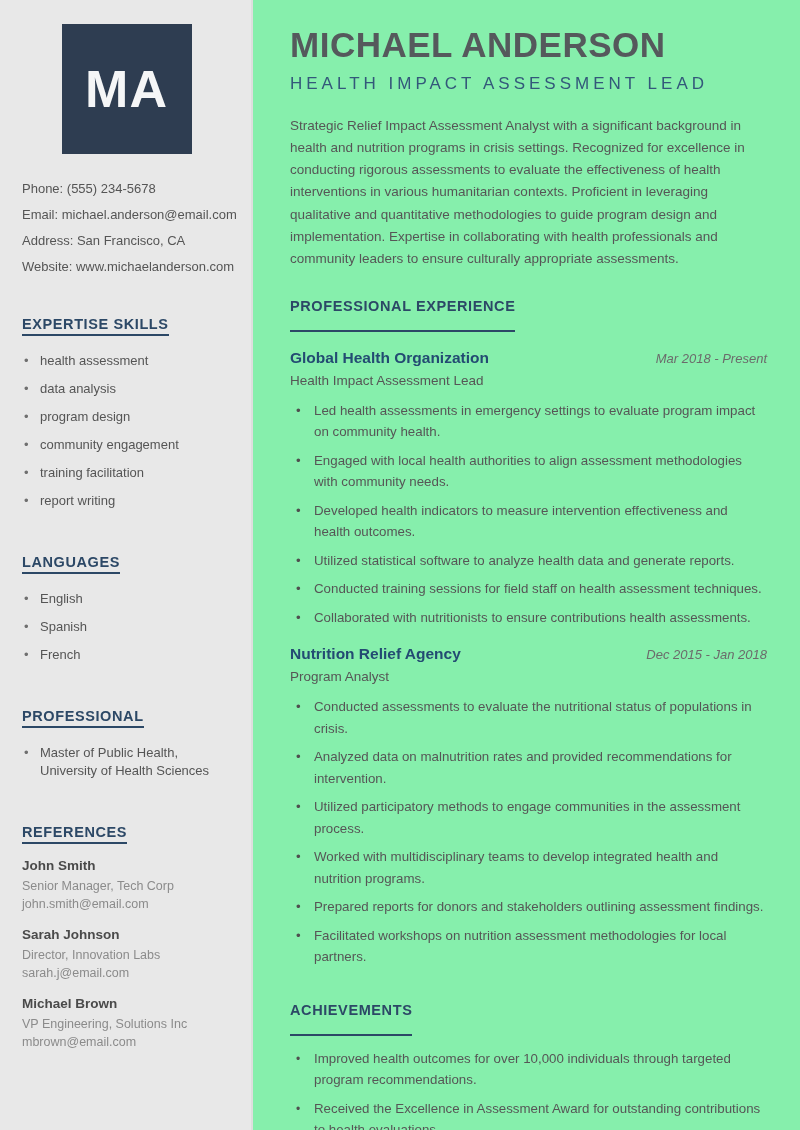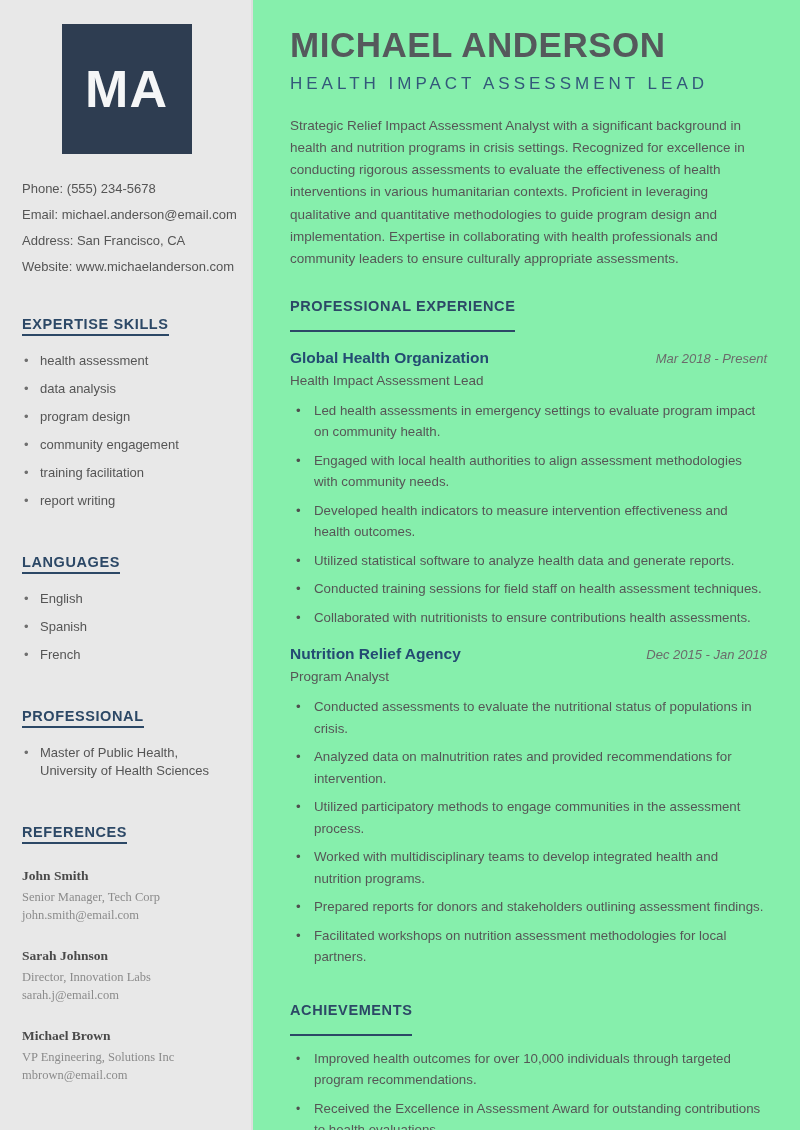--- a/index.html
+++ b/index.html
@@ -76,21 +76,21 @@
     padding-top: 0;
     padding-bottom: 0;
   }
   .side-list li { margin-bottom: 6px; padding-top: 2px; padding-bottom: 2px; }
   .side-list li::before {
     content: "•";
     position: absolute;
     left: 2px;
     color: #6f6f6f;
   }
-  .ref-entry { margin-top: 24px; font-family: Liberation Serif, serif; }
+  .ref-entry { margin-top: 14px; }
   .ref-name {
     font-size: 13.5px;
     font-weight: bold;
     color: #4a4a4a;
     margin-bottom: 4px;
   }
   .ref-role, .ref-email {
     font-size: 12.5px;
     color: #8b8b8b;
     line-height: 18px;

